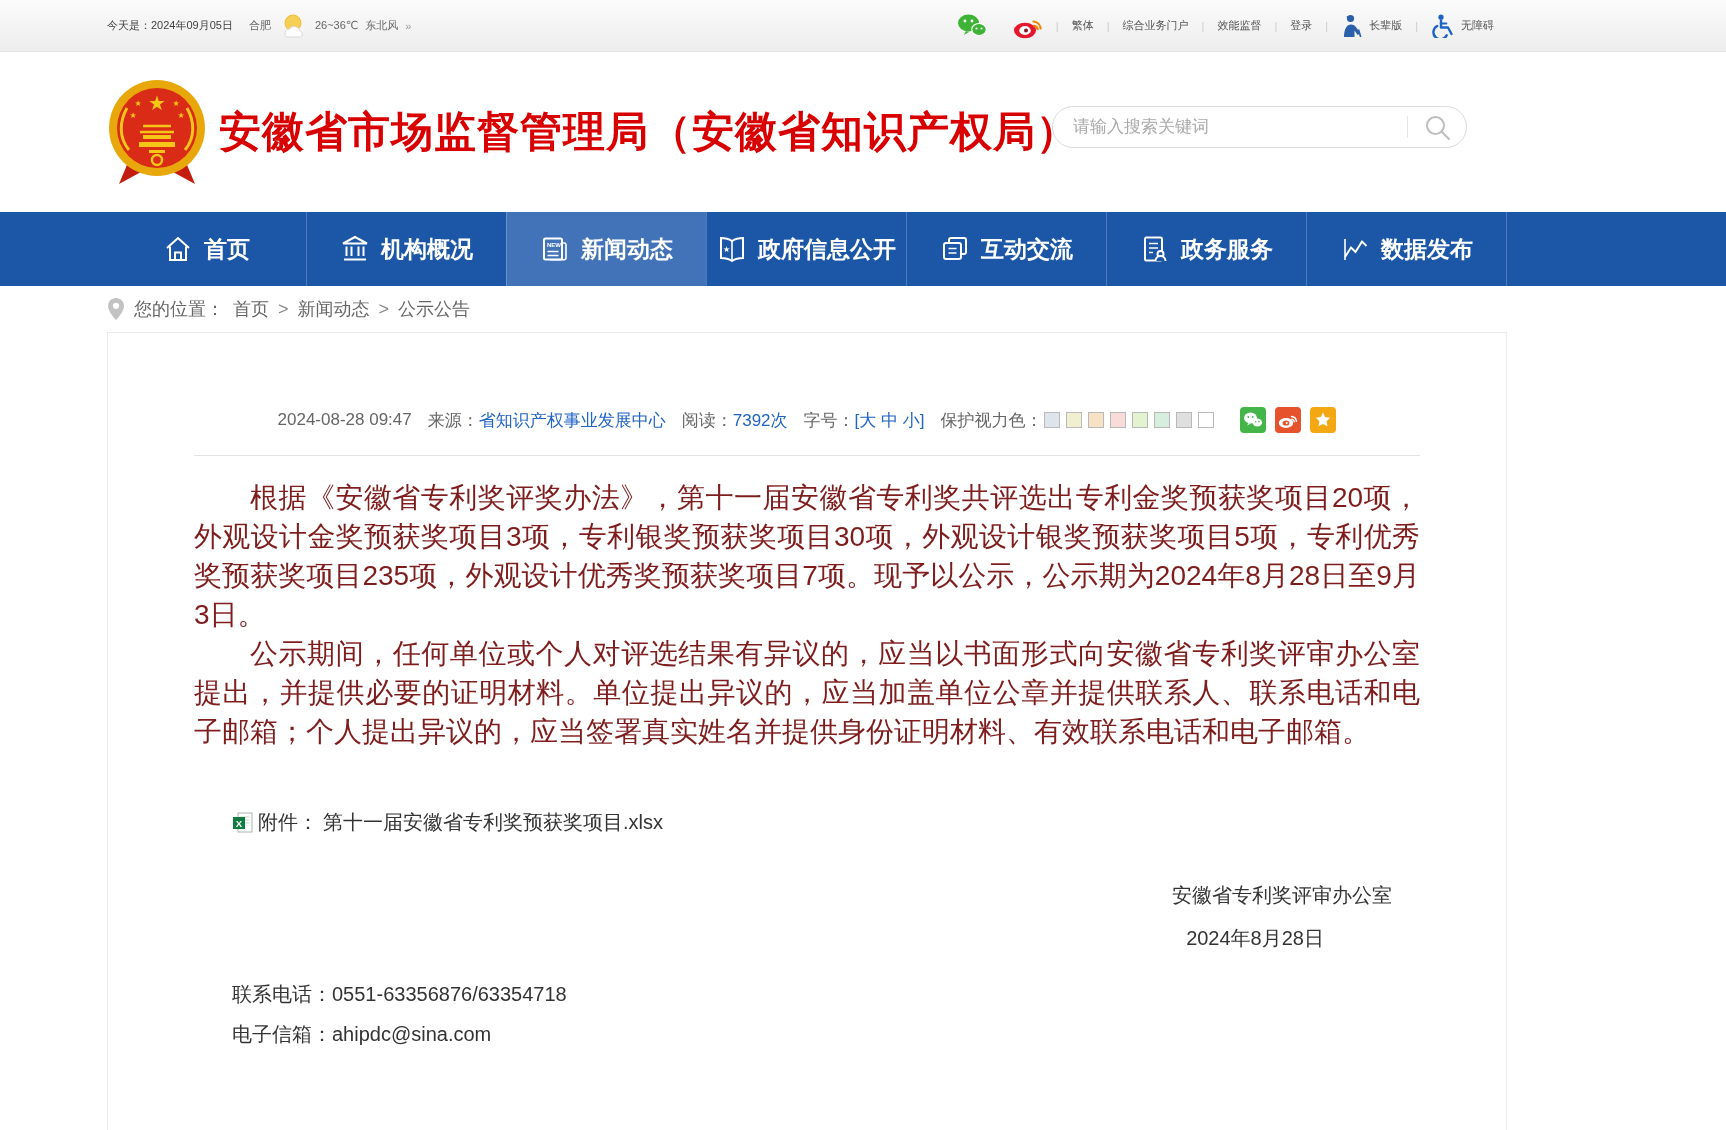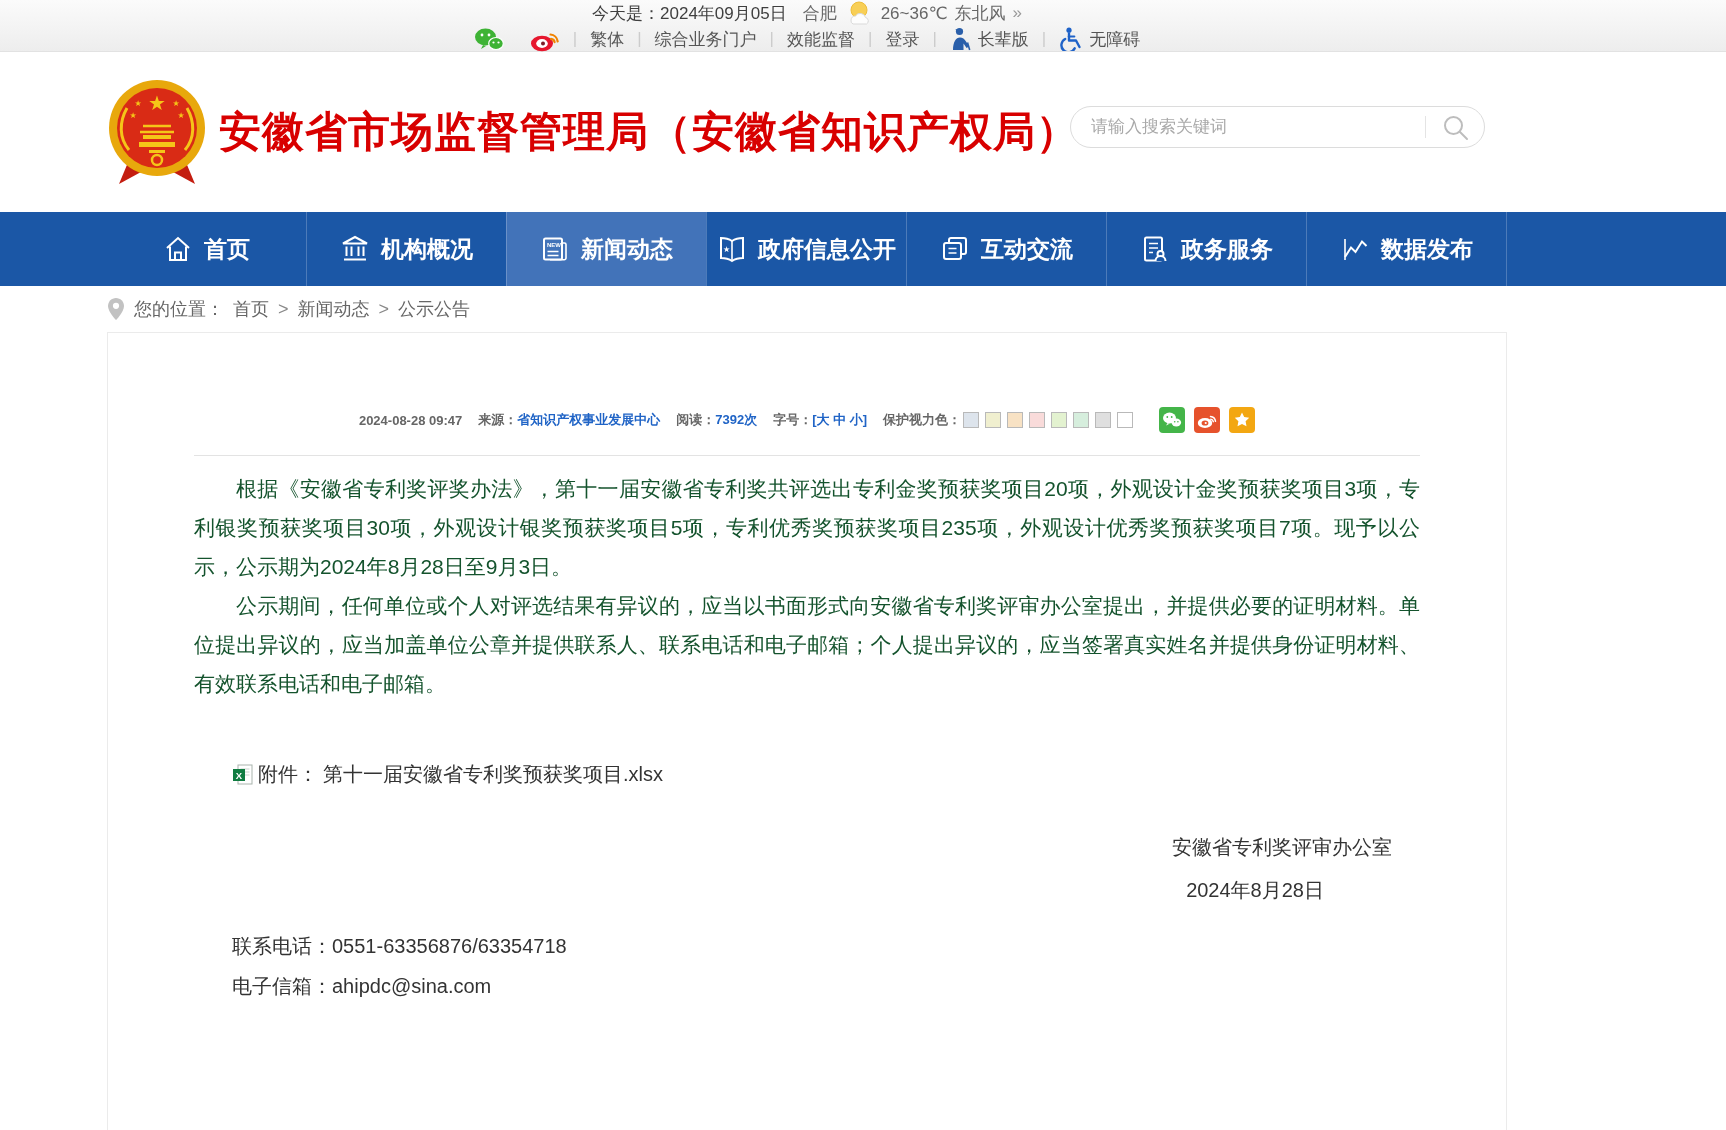--- a/index.html
+++ b/index.html
@@ -3,68 +3,68 @@
 <meta charset="utf-8">
 <style>
   * { box-sizing: border-box; }
   html,body { margin:0; padding:0; }
   body {
     width:1726px; height:1130px; overflow:hidden; background:#fff;
     font-family:"Liberation Sans","DejaVu Sans",sans-serif; color:#333;
   }
   
   .topbar { height:52px; background:linear-gradient(#fbfbfb,#ededed); border-bottom:1px solid #e2e2e2; }
-  .topbar-inner { width:1400px; margin-left:107px; height:100%; display:flex; align-items:center; justify-content:space-between; font-size:17px; color:#555;flex-direction:column; }
+  .topbar-inner { width:1400px; margin-left:107px; height:100%; display:flex; align-items:center; justify-content:space-between; font-size:11px; color:#555; }
   .topbar-left { display:flex; align-items:center; gap:16px; }
   .topbar-date { color:#3f3f3f; }
   .weather { display:flex; align-items:center; gap:7px; color:#666; }
   .topbar-right { display:flex; align-items:center; }
   .topbar-right .itm { display:flex; align-items:center; gap:6px; padding:0 13px; color:#555; cursor:pointer; white-space:nowrap; }
   .topbar-right .pipe { color:#ccc; }
   .more-glyph { color:#999; }
   
   .header { height:160px; width:1400px; margin-left:107px; position:relative; display:flex; align-items:center; }
   .logo { width:100px; height:112px; margin-right:12px; flex:0 0 auto; }
   .header-text { width:850px; }
   .site-title { font-size:42px; font-weight:bold; color:#d80000; letter-spacing:1px; white-space:nowrap; }
   .domain-row { display:flex; align-items:center; gap:22px; margin-top:12px; padding:0 40px; }
   .domain-row .line { flex:1; height:1px; background:#cfcfcf; }
   .domain { font-size:20px; color:#333; letter-spacing:3px; }
-  .search-box { position:absolute; right:22px; top:54px; width:415px; height:42px; border:1px solid #dcdcdc; border-radius:22px; display:flex; align-items:center; background:#fff; }
+  .search-box { position:absolute; right:40px; top:54px; width:415px; height:42px; border:1px solid #dcdcdc; border-radius:22px; display:flex; align-items:center; background:#fff; }
   .search-box input { flex:1; border:none; outline:none; background:transparent; padding:0 20px; font-size:17px; color:#333; font-family:inherit; }
   .search-box input::placeholder { color:#a9a9a9; }
   .search-divider { width:1px; height:22px; background:#e4e4e4; }
   .search-btn { width:58px; height:100%; display:flex; align-items:center; justify-content:center; cursor:pointer; background:none; border:none; }
   
   .nav { height:74px; background:#1b57a6; }
   .nav-inner { width:1400px; margin-left:107px; height:100%; display:flex; }
   .nav-item { flex:1; display:flex; align-items:center; justify-content:center; gap:11px; color:#fff; font-size:23px; font-weight:bold; border-left:1px solid rgba(255,255,255,.22); cursor:pointer; }
   .nav-item:first-child { border-left:none; }
   .nav-item:last-child { border-right:1px solid rgba(255,255,255,.22); }
   .nav-item.active { background:#4273b9; }
   .nav-icn { display:flex; }
   
   .breadcrumb { width:1400px; margin-left:107px; height:46px; display:flex; align-items:center; gap:9px; font-size:18px; color:#666; }
   .breadcrumb a { color:#666; text-decoration:none; cursor:pointer; }
   .crumb-sep { color:#888; }
   
   .content-box { width:1400px; margin-left:107px; border:1px solid #ebebeb; background:#fff; padding:52px 86px 0 86px; height:900px; }
   .article-title { text-align:center; font-size:31px; font-weight:bold; color:#333; }
-  .meta { display:flex; justify-content:center; gap:16px; margin-top:22px; font-size:13px; color:#666; white-space:nowrap;font-weight:bold; }
+  .meta { display:flex; justify-content:center; gap:16px; margin-top:22px; font-size:17px; color:#666; white-space:nowrap; }
   .meta .grp { display:flex; align-items:center; }
   .blue { color:#2064c6; cursor:pointer; }
   .swatches { display:flex; gap:6px; margin-left:2px; }
   .swatch { width:16px; height:16px; border:1px solid #b9b9b9; cursor:pointer; }
   .share { display:flex; gap:9px; margin-left:10px; }
   .share-btn { width:26px; height:26px; border-radius:4px; display:flex; align-items:center; justify-content:center; cursor:pointer; }
   .share-wechat { background:#44b549; }
   .share-weibo { background:#e6522c; }
   .share-star { background:#f3a712; }
   .divider { height:1px; background:#e3e3e3; margin-top:22px; }
-  .body-text { margin-top:13px; font-size:21px; line-height:39px; color:#14532d; text-align:justify; }
+  .body-text { margin-top:22px; font-size:28px; line-height:39px; color:#7f1d1d; text-align:justify; }
   .body-text p { margin:0; text-indent:2em; }
   .attachment { margin-top:58px; margin-left:38px; display:flex; align-items:center; gap:5px; font-size:20px; color:#333; }
   .attachment a { color:#333; text-decoration:none; cursor:pointer; }
   .signature { margin-top:46px; text-align:right; font-size:20px; color:#333; padding-right:28px; }
   .signature-date { margin-top:16px; padding-right:68px; }
   .contact { margin-top:22px; margin-left:38px; font-size:20px; color:#333; line-height:40px; }
 </style>
 </head>
 <body>
 

